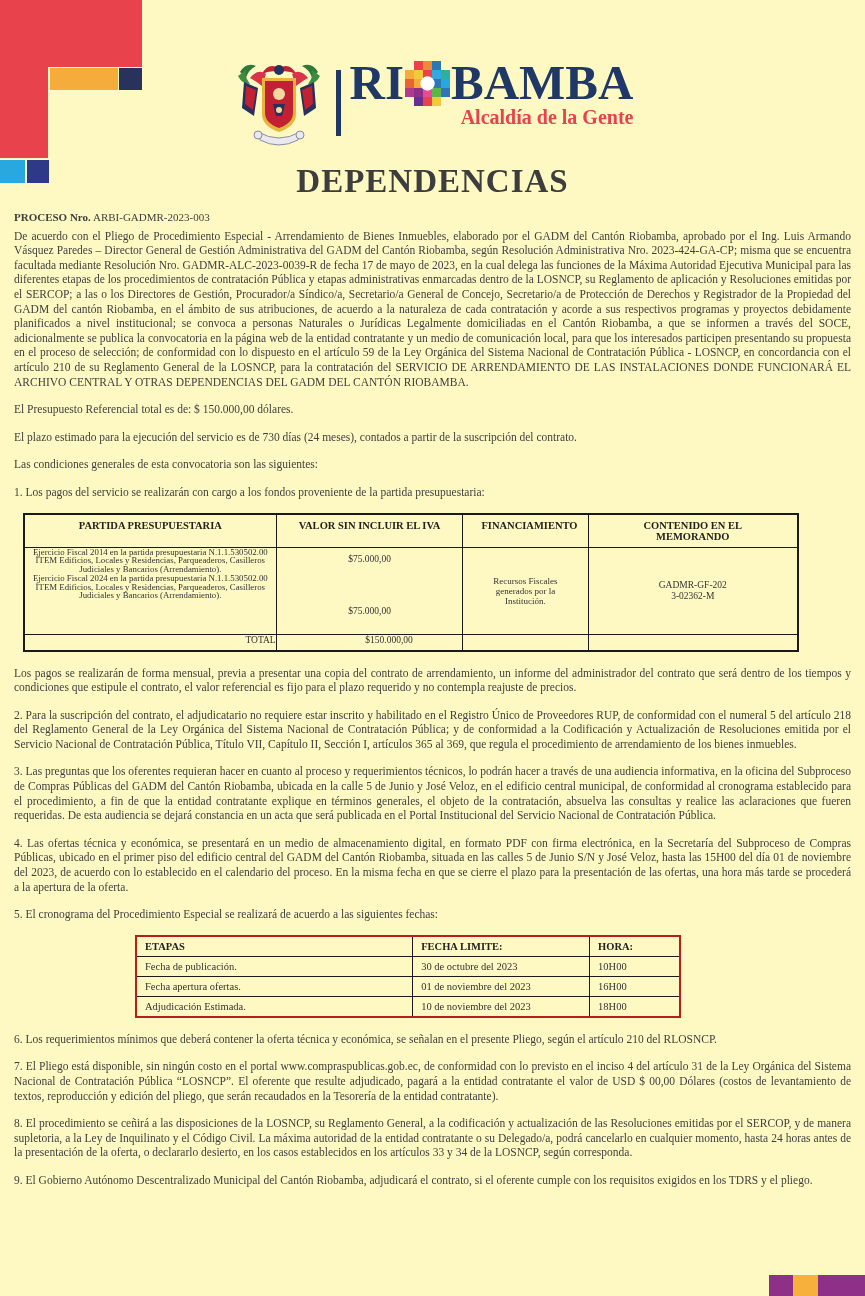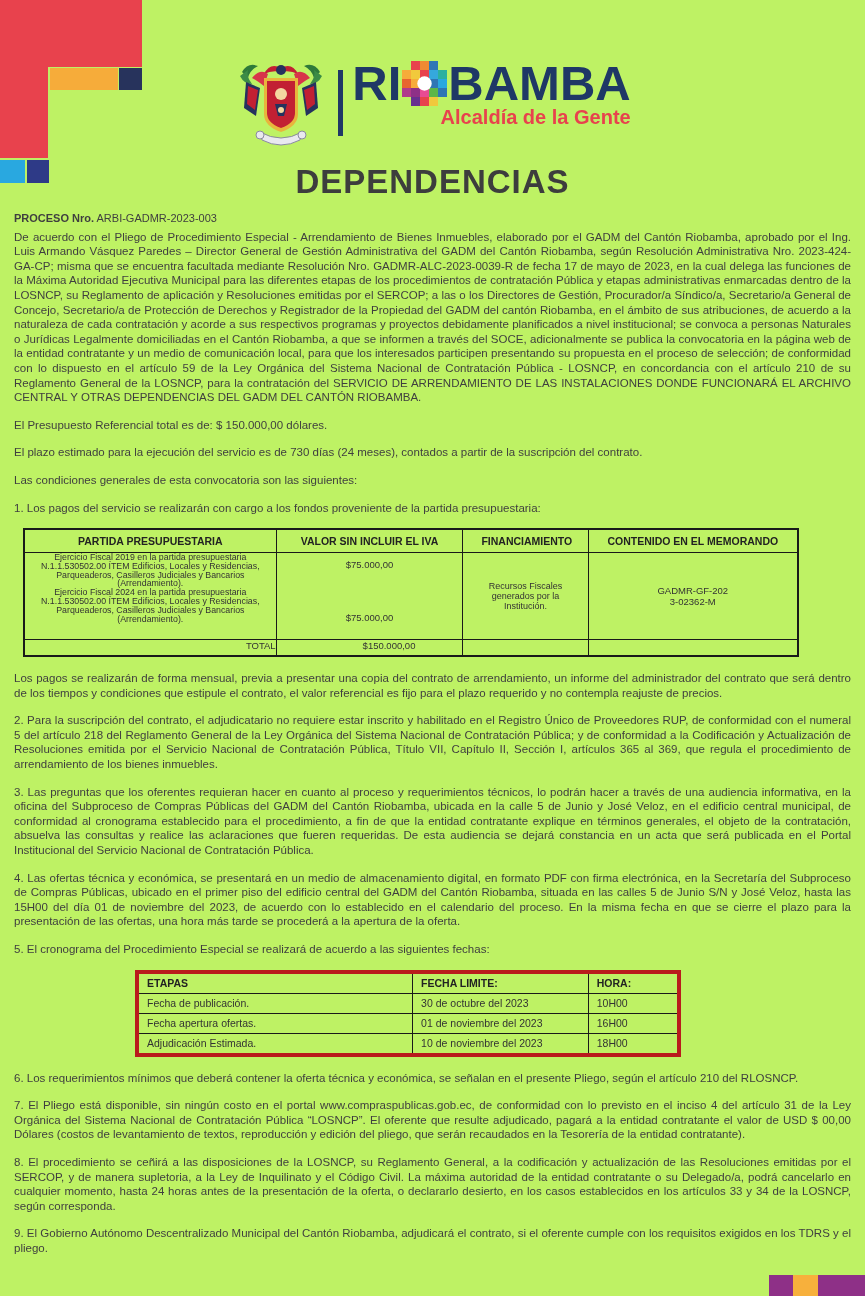--- a/index.html
+++ b/index.html
@@ -1,17 +1,17 @@
 <!DOCTYPE html>
 <html><head>
 <meta charset="utf-8">
 <style>
   html,body{margin:0;padding:0;background:#ffffff;}
-  .page{position:relative;width:865px;height:1296px;background:#bef264;overflow:hidden;
-        font-family:Liberation Sans, sans-serif;color:#3d3d3d;}
+  .page{position:relative;width:865px;height:1296px;background:#fef9c3;overflow:hidden;
+        font-family:Liberation Serif, serif;color:#3d3d3d;}
   
   .decor{position:absolute;}
   .decor-red-top{left:0;top:0;width:142px;height:67px;background:#e8424d;}
   .decor-red-left{left:0;top:0;width:48px;height:158px;background:#e8424d;}
   .decor-yellow{left:50px;top:68px;width:68px;height:22px;background:#f6ac3a;}
   .decor-navy{left:119px;top:68px;width:23px;height:22px;background:#27335c;}
   .decor-lightblue{left:0;top:160px;width:25px;height:23px;background:#29a8e0;}
   .decor-indigo{left:27px;top:160px;width:22px;height:23px;background:#2e3a87;}
   .decor-purple-1{left:769px;top:1275px;width:24px;height:21px;background:#8e3087;}
   .decor-yellow-2{left:793px;top:1275px;width:25px;height:21px;background:#f7b03c;}
@@ -47,21 +47,21 @@
   .value-cell .v2{margin-top:42px;}
   .fin-cell{font-size:9px;line-height:10px;text-align:center;color:#333;
             display:flex;flex-direction:column;justify-content:center;height:86px;padding:0 14px;}
   .memo-cell{font-size:9.5px;line-height:11px;text-align:center;color:#333;
              display:flex;flex-direction:column;justify-content:center;height:86px;}
   .total-row td{height:15px;padding-left:39px;}
   .total-label{font-size:9.5px;text-align:right;padding:2px 8px 2px 0;color:#333;}
   .total-value{font-size:9.5px;text-align:center;padding:2px 0;color:#333;}
   
   .sched-table{border-collapse:collapse;margin:2px 0 14px 121px;width:546px;
-               border:4px solid #b91c1c;table-layout:fixed;}
+               border:2px solid #b91c1c;table-layout:fixed;}
   .sched-table th,.sched-table td{border:1px solid #1a1a1a;font-size:10.5px;
                padding:3px 8px;text-align:left;color:#333;height:13px;}
   .sched-table th{font-weight:bold;color:#222;}
   .st-c1{width:52.5%;} .st-c2{width:32.5%;} .st-c3{width:15%;}
   .st-hora{text-align:center;}
   .sched-table tr.bold-row td{font-weight:bold;}
 </style>
 </head>
 <body>
 
@@ -154,21 +154,21 @@
     <table class="budget-table">
       <tbody>
           <tr>
         <th class="bt-c1">PARTIDA PRESUPUESTARIA</th>
         <th class="bt-c2">VALOR SIN INCLUIR EL IVA</th>
         <th class="bt-c3">FINANCIAMIENTO</th>
         <th class="bt-c4">CONTENIDO EN EL MEMORANDO</th>
       </tr>
       <tr>
         <td class="partida-cell">
-          <div>Ejercicio Fiscal 2019 en la partida presupuestaria N.1.1.530502.00 ÍTEM Edificios, Locales y Residencias, Parqueaderos, Casilleros Judiciales y Bancarios (Arrendamiento).</div>
+          <div>Ejercicio Fiscal 2014 en la partida presupuestaria N.1.1.530502.00 ÍTEM Edificios, Locales y Residencias, Parqueaderos, Casilleros Judiciales y Bancarios (Arrendamiento).</div>
           <div>Ejercicio Fiscal 2024 en la partida presupuestaria N.1.1.530502.00 ÍTEM Edificios, Locales y Residencias, Parqueaderos, Casilleros Judiciales y Bancarios (Arrendamiento).</div>
         </td>
         <td class="value-cell">
           <div class="v1">$75.000,00</div>
           <div class="v2">$75.000,00</div>
         </td>
         <td>
           <div class="fin-cell">Recursos Fiscales generados por la Institución.</div>
         </td>
         <td>

